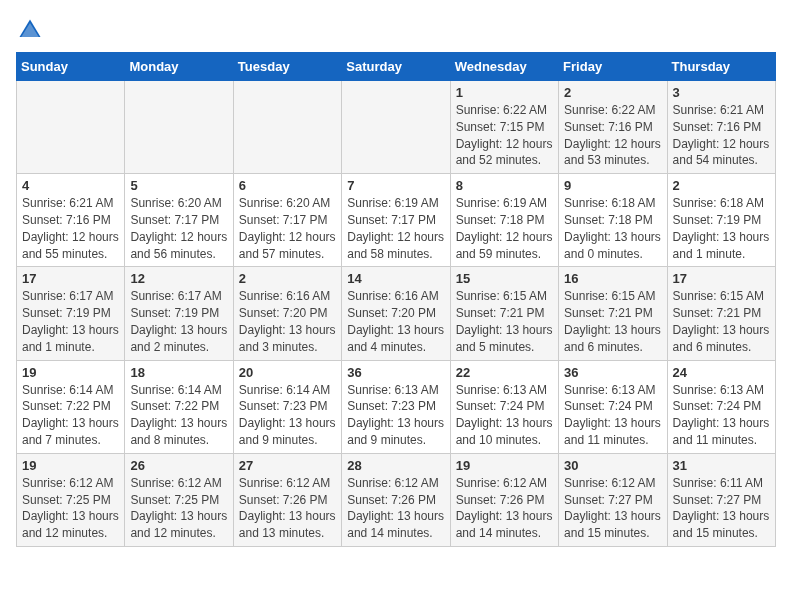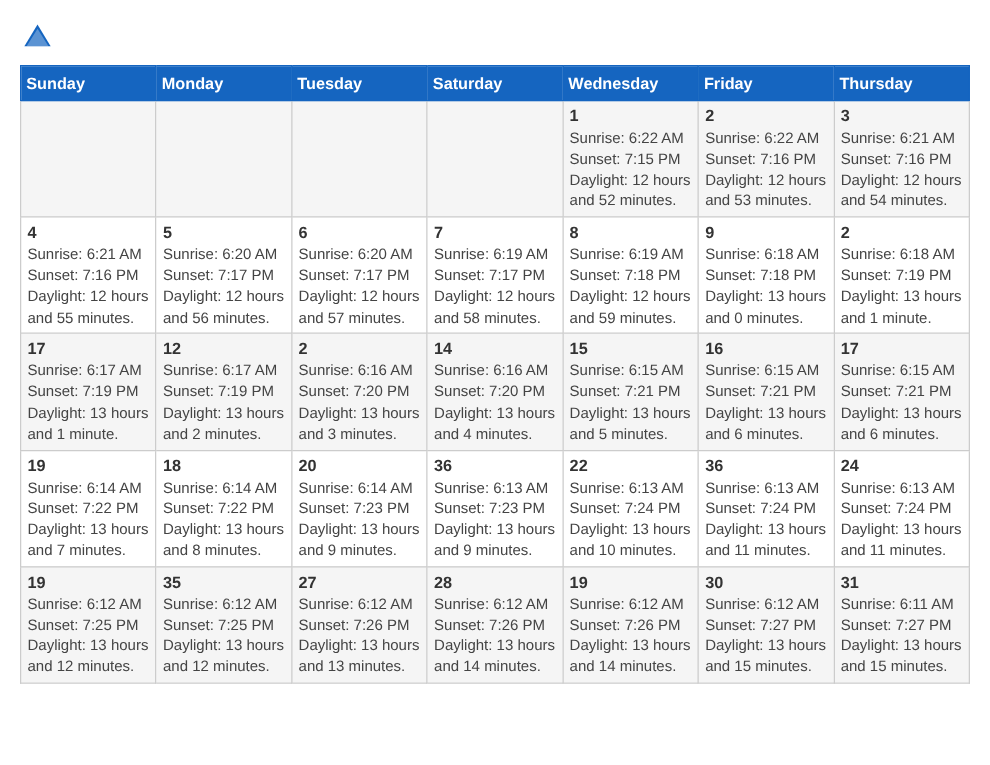--- a/index.html
+++ b/index.html
@@ -278,21 +278,21 @@
         </td>
       </tr>
       <tr>
         <td>
           <span class="day-num">19</span>
           <div class="day-info" style="white-space: pre-line;">Sunrise: 6:12 AM
 Sunset: 7:25 PM
 Daylight: 13 hours and 12 minutes.</div>
         </td>
         <td>
-          <span class="day-num">35</span>
+          <span class="day-num">26</span>
           <div class="day-info" style="white-space: pre-line;">Sunrise: 6:12 AM
 Sunset: 7:25 PM
 Daylight: 13 hours and 12 minutes.</div>
         </td>
         <td>
           <span class="day-num">27</span>
           <div class="day-info" style="white-space: pre-line;">Sunrise: 6:12 AM
 Sunset: 7:26 PM
 Daylight: 13 hours and 13 minutes.</div>
         </td>

